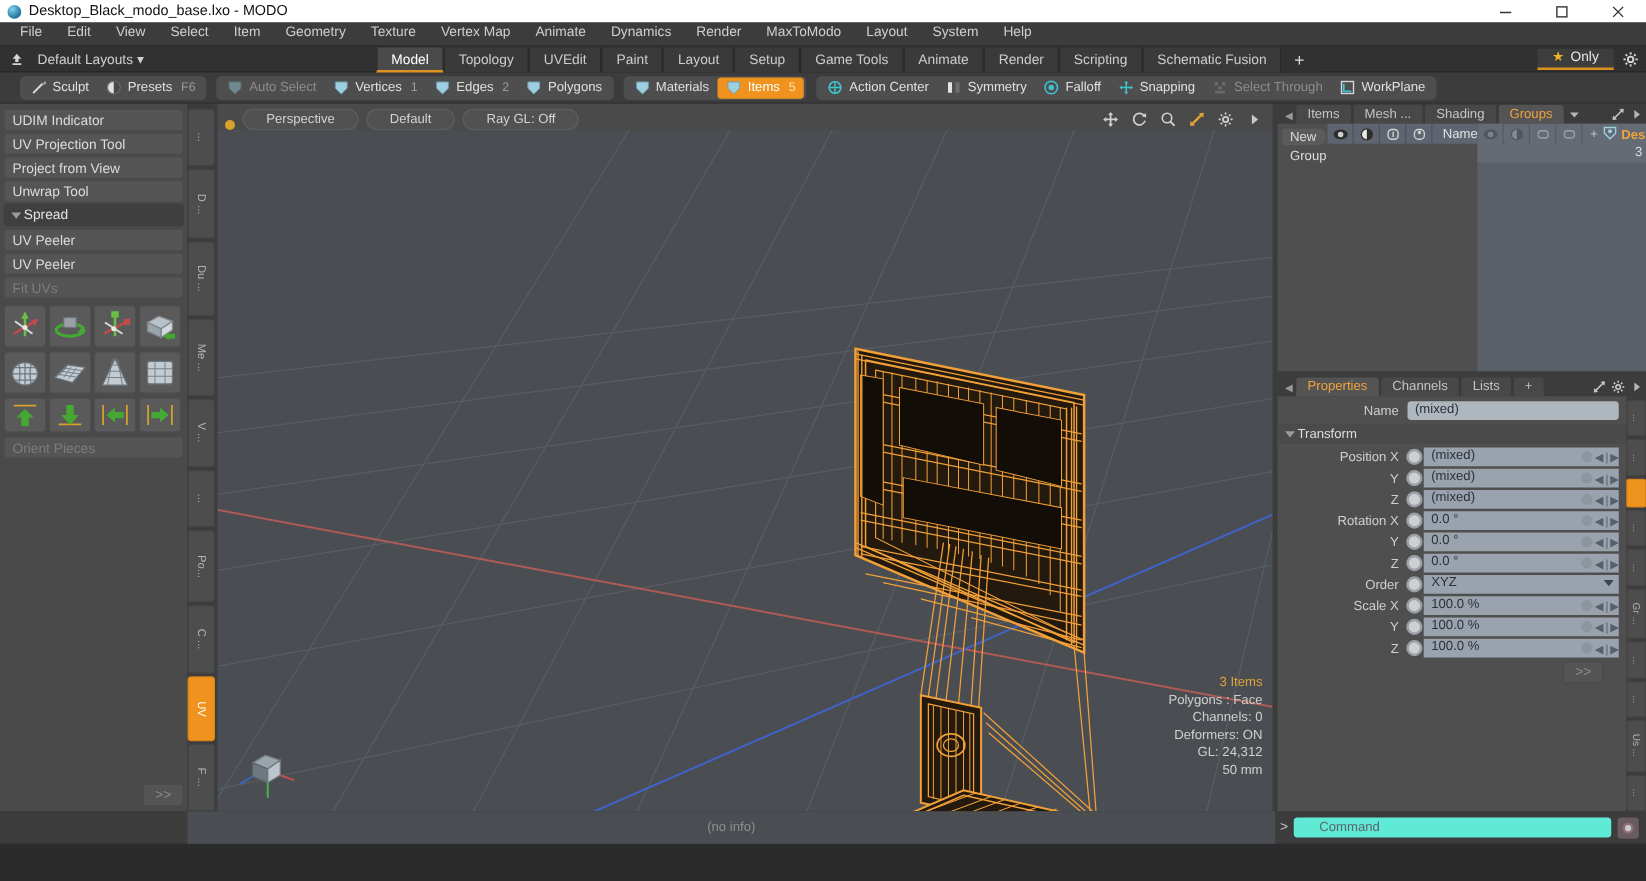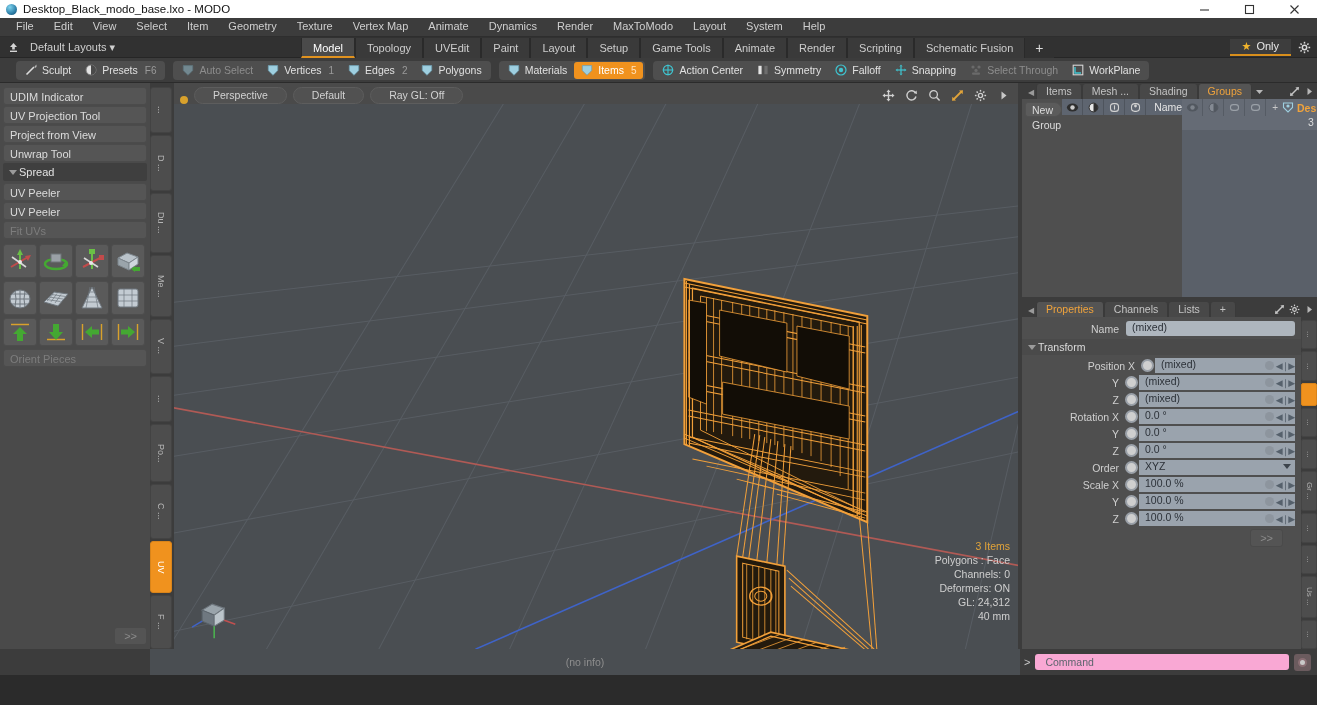--- a/index.html
+++ b/index.html
@@ -207,22 +207,22 @@
   .rp-gtgt{ display:flex;justify-content:flex-end;padding:2px 18px 3px 0;}
 
   
   .bottom{ height:26px; display:flex; align-items:center; background:#3c3c3c; }
   .bl{ width:150px; }
   .binfo{ flex:1 1 auto; text-align:center; color:#8e8e8e; font-size:10.5px;
           background:#4a4e52; height:26px; line-height:26px; }
   .bcmd{ width:297px; display:flex; align-items:center; gap:5px; padding:0 6px 0 4px;}
   .bcmd-gt{ color:#c9c9c9;font-size:11px; }
   .cmdinput{
-    flex:1 1 auto;height:16px;background:#f9a8d4;border-radius:3px;color:#5c646d;
-    font-size:10.5px;line-height:16px;padding-left:10px;
+    flex:1 1 auto;height:16px;background:#5eead4;border-radius:3px;color:#5c646d;
+    font-size:10.5px;line-height:16px;padding-left:20px;
   }
   .rec{ width:17px;height:17px;border-radius:3px;background:#6b5b5e;display:flex;
         align-items:center;justify-content:center;}
   .rec i{ width:9px;height:9px;border-radius:50%;background:#c9c9c9;border:2px solid #8a6f74;}
 </style>
 </head>
 <body>
 
 <div class="titlebar">
   <span class="tb-dot"></span>
@@ -810,21 +810,21 @@
           <line x1="12" y1="22" x2="12" y2="34" stroke="#4caf50" stroke-width="1.6"></line>
           <line x1="22" y1="16" x2="33" y2="20" stroke="#c05050" stroke-width="1.6"></line>
         </g>
       </svg>
       <div class="stats">
         <div class="hl">3 Items</div>
         <div>Polygons : Face</div>
         <div>Channels: 0</div>
         <div>Deformers: ON</div>
         <div>GL: 24,312</div>
-        <div>40 mm</div>
+        <div>50 mm</div>
       </div>
     </div>
   </div>
 
   <div class="rightpanel">
 
     <div class="rp-tabrow">
       <span class="rp-arrowL">◀</span>
       <span id="rptabs" style="display:flex;align-items:flex-end;">
           <span class="rp-tab">Items</span>
@@ -964,21 +964,21 @@
       <div class="propbody">
         <div class="propfields">
           <div class="frow" style="padding-right:6px;">
             <span class="flabel">Name</span>
             <span class="finput name">
               <span>(mixed)</span>
             </span>
           </div>
           <div class="sectionhdr">Transform</div>
           <div id="propfieldlist">
-              <div class="frow" style="padding-right: 6px; padding-left: 16px;">
+              <div class="frow" style="padding-right: 6px;">
                 <span class="flabel">Position X</span>
                 <span class="fradio"></span>
                 <span class="finput">
                   <span>(mixed)</span>
                   <span class="fdot"></span>
                   <span class="farrows">◀❘▶</span>
                 </span>
               </div>
               <div class="frow" style="padding-right: 6px;">
                 <span class="flabel">Y</span>

